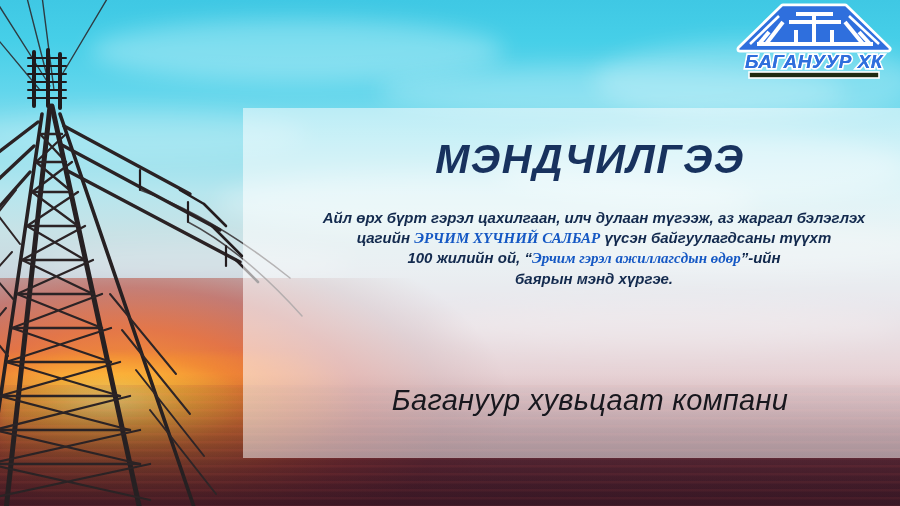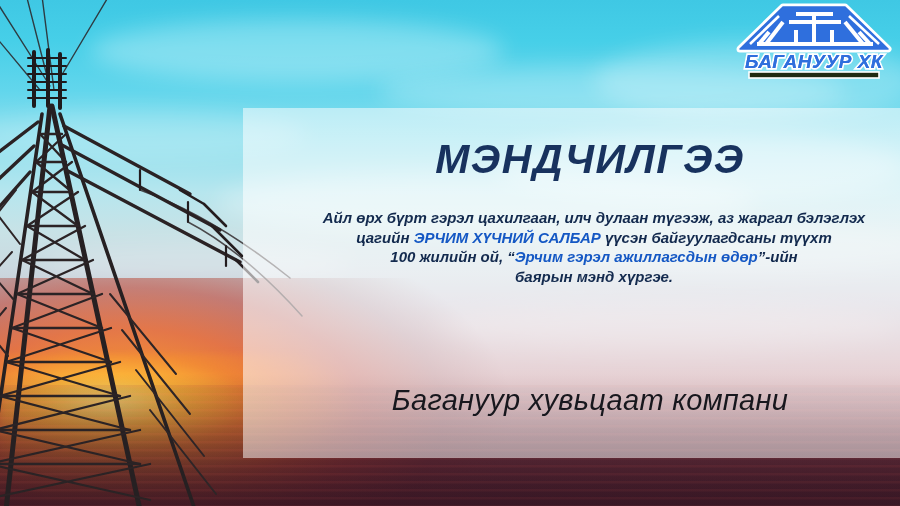--- a/index.html
+++ b/index.html
@@ -113,21 +113,21 @@
 
   .body-text{
     position:absolute;left:26px;right:18px;top:100px;
     text-align:center;
     font-size:15px;
     font-style:italic;
     font-weight:700;
     line-height:19.6px;
     color:#132a4e;
   }
-  .body-text .hl{color:#1558c4;font-weight:700;}
+  .body-text .hl{color:#1558c4;font-weight:700;font-family:Liberation Serif, serif;}
   .body-text p{margin:0;}
 
   .signoff{
     position:absolute;left:0;right:0;top:276px;
     text-align:center;
     font-size:29px;
     font-style:italic;
     font-weight:400;
     color:#17171d;
     letter-spacing:.3px;

